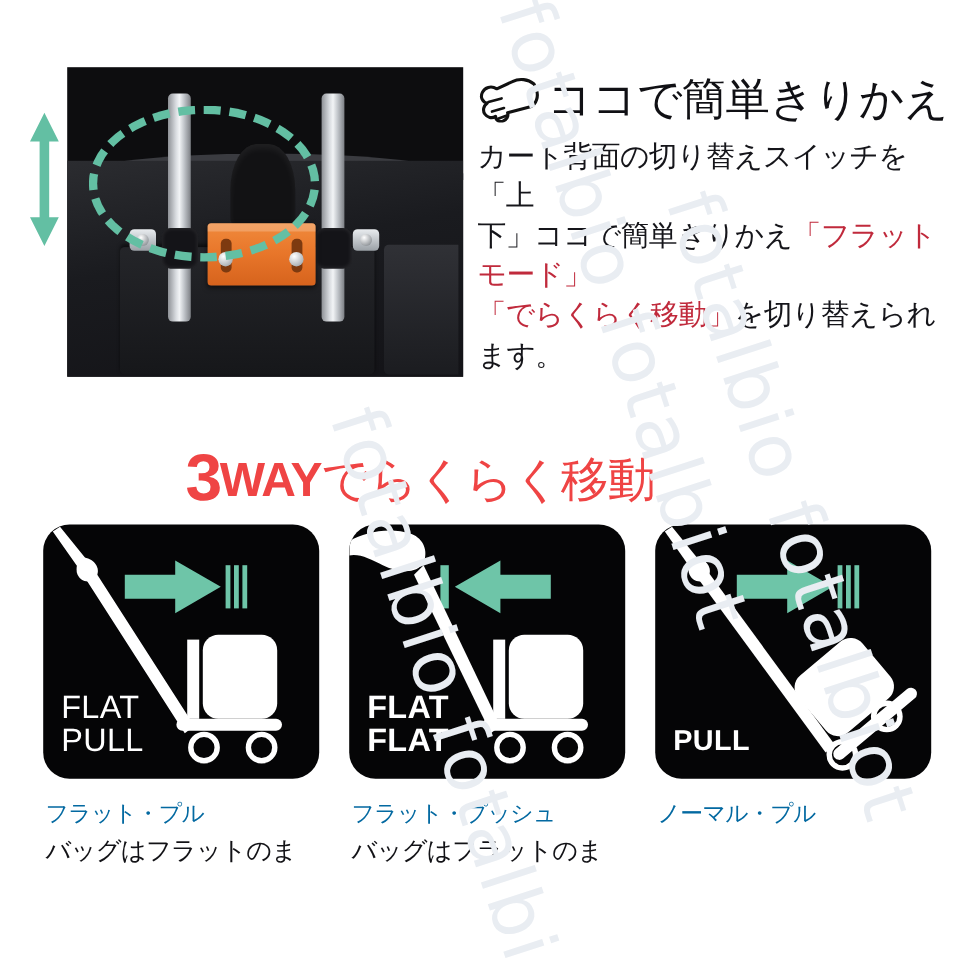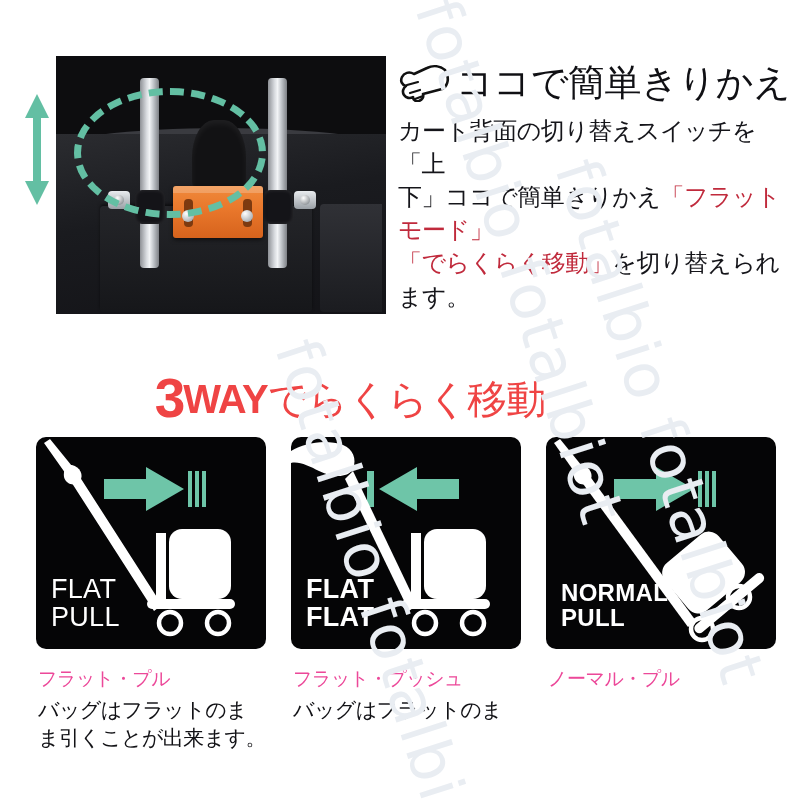--- a/index.html
+++ b/index.html
@@ -120,41 +120,41 @@
     color:#ef4444;white-space:nowrap;
   }
   .way-3{font-size:55px;font-weight:700;letter-spacing:-2px;vertical-align:-4px;}
   .way-w{font-size:40px;font-weight:700;letter-spacing:-1px;}
   .way-jp{font-size:40px;font-weight:400;letter-spacing:-1px;}
 
   
   .cards{position:absolute;left:0;top:437px;width:800px;height:230px;z-index:20;}
   .card{
     position:absolute;top:0;width:230px;height:212px;
-    background:#050506;border-radius:10px;overflow:hidden;
+    background:#050506;border-radius:22px;overflow:hidden;
   }
   .card-1{left:36px;}
   .card-2{left:291px;}
   .card-3{left:546px;}
   .card svg{position:absolute;left:0;top:0;}
   .card-label{
     position:absolute;left:15px;bottom:18px;color:#fff;line-height:1.04;
     font-size:27px;letter-spacing:.3px;
   }
   .lbl-thin{font-weight:300;}
   .lbl-bold{font-weight:700;}
   .lbl-n{font-size:24px;font-weight:700;}
 
   
   .caps{position:absolute;left:0;top:668px;width:800px;z-index:20;}
   .cap{position:absolute;top:0;width:250px;}
   .cap-1{left:38px;}
   .cap-2{left:293px;}
   .cap-3{left:548px;}
-  .cap-title{font-size:19px;color:#ec4899;letter-spacing:-.5px;line-height:1.2;}
+  .cap-title{font-size:19px;color:#0369a1;letter-spacing:-.5px;line-height:1.2;}
   .cap-body{margin-top:5px;font-size:21px;color:#121216;line-height:1.32;letter-spacing:-.6px;}
 </style>
 </head>
 <body>
 
 <div id="page">
 
   <div class="photo">
     <div class="bag-top-edge"></div>
     <div class="bag-body"></div>
@@ -278,32 +278,30 @@
         <g>
           <circle cx="193" cy="160" r="11" fill="none" stroke="#fff" stroke-width="4.5"></circle>
           <circle cx="156" cy="192" r="11" fill="none" stroke="#fff" stroke-width="4.5"></circle>
         </g>
         <g>
           <path d="M8 6 L14 2 L40 34 L150 184 L142 190 L32 40 Z" fill="#fff"></path>
           <path d="M36 28 C44 30 48 38 44 44 C40 50 30 48 28 40 C27 33 30 27 36 28 Z" fill="#fff"></path>
         </g>
       </svg>
       <div class="card-label">
-        <div class="lbl-n">NORMAL</div>
         <div class="lbl-n">PULL</div>
       </div>
     </div>
   </div>
 
   <div class="caps">
     <div class="cap cap-1">
       <div class="cap-title">フラット・プル</div>
       <div class="cap-body">
         <div>バッグはフラットのま</div>
-        <div>ま引くことが出来ます。</div>
       </div>
     </div>
     <div class="cap cap-2">
       <div class="cap-title">フラット・プッシュ</div>
       <div class="cap-body">
         <div>バッグはフラットのま</div>
       </div>
     </div>
     <div class="cap cap-3">
       <div class="cap-title">ノーマル・プル</div>

